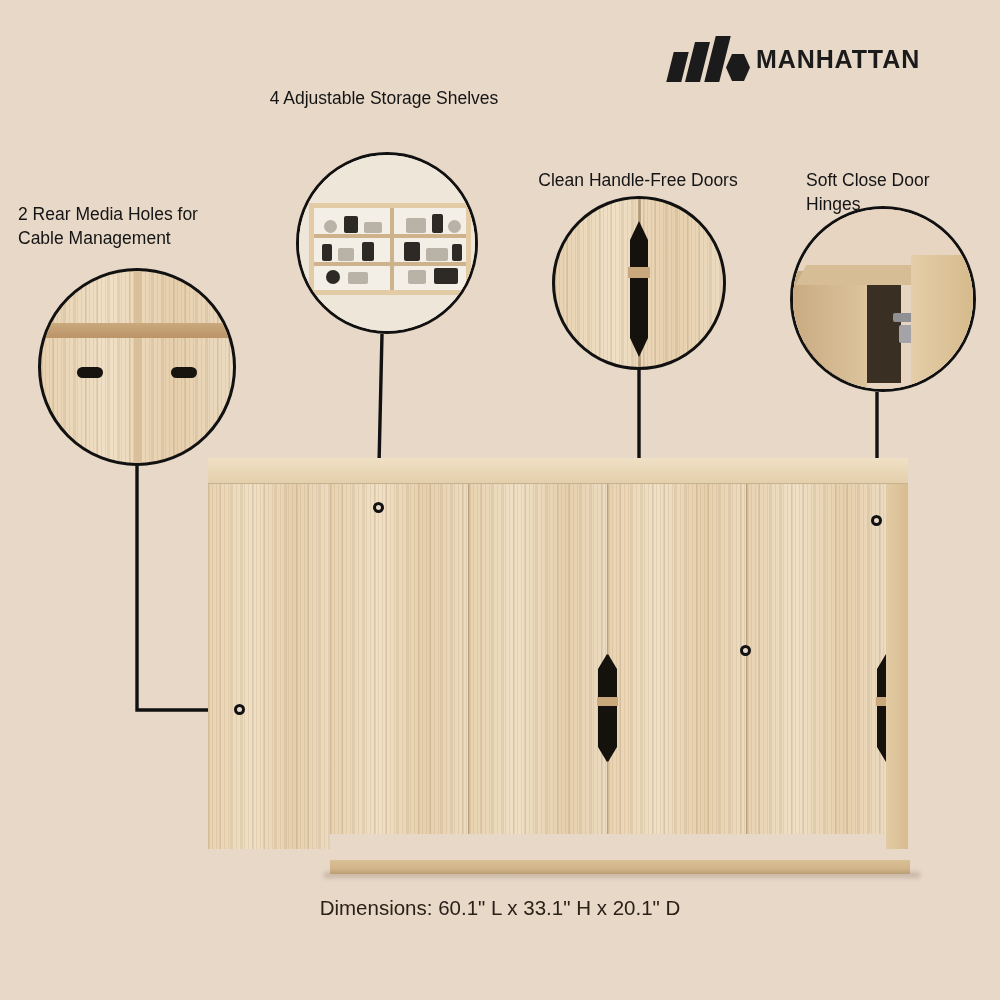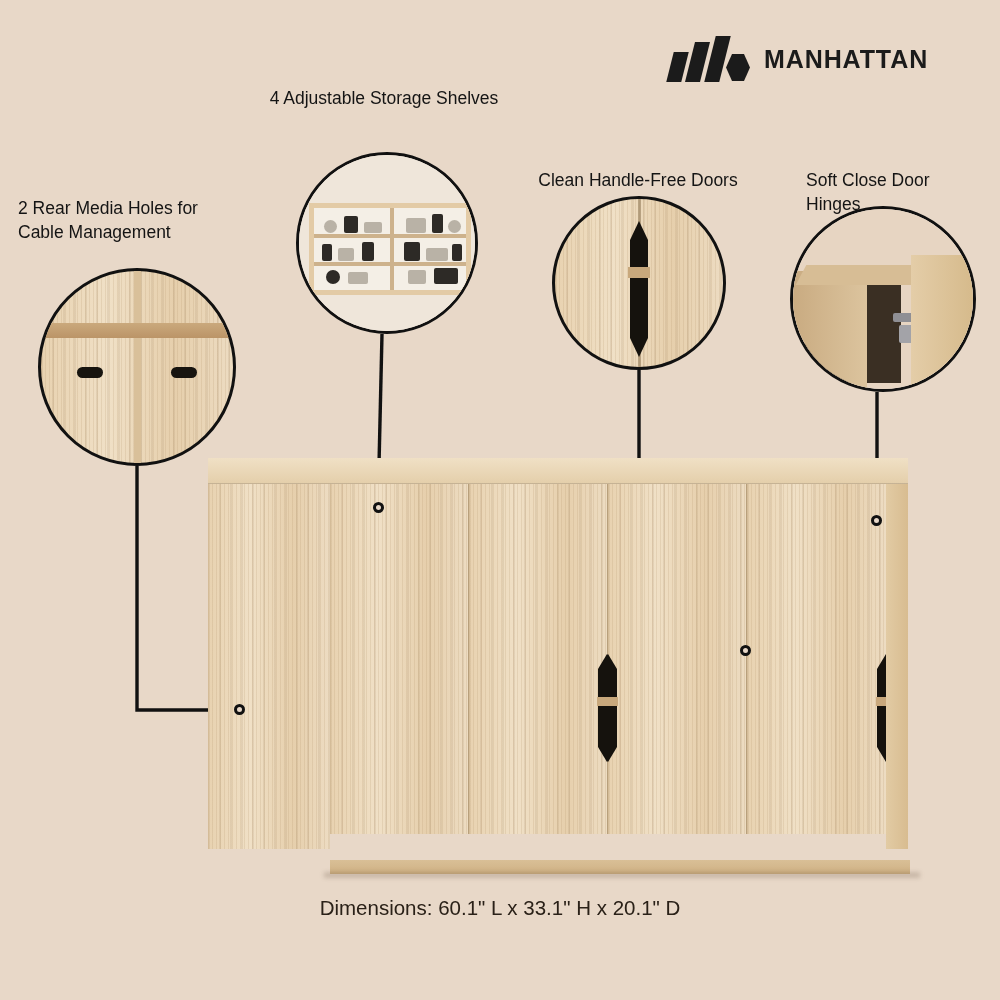--- a/index.html
+++ b/index.html
@@ -9,21 +9,21 @@
     font-family: "Liberation Sans", sans-serif;
     background: #e8d8c8;
     position: relative;
     overflow: hidden;
   }
   #stage { position: absolute; inset: 0; }
 
   
   .logo {
     position: absolute; left: 668px; top: 36px;
-    display: flex; align-items: center; gap: 14px;
+    display: flex; align-items: center; gap: 6px;
   }
   .logo-mark { position: relative; width: 82px; height: 46px; }
   .logo-mark .bar {
     position: absolute; bottom: 0; width: 15px; background: #1b1b1b;
     transform: skewX(-14deg);
   }
   .logo-mark .b1 { left: 2px;  height: 30px; }
   .logo-mark .b2 { left: 22px; height: 40px; }
   .logo-mark .b3 { left: 42px; height: 46px; }
   .logo-mark .hex {
@@ -35,21 +35,21 @@
     font-weight: bold; font-size: 25px; line-height: 27px;
     letter-spacing: 0.9px; color: #1b1b1b;
   }
 
   
   .label {
     position: absolute;
     font-weight: normal; color: #141414;
     font-size: 17.5px; line-height: 24px;
   }
-  #label-media   { left: 18px;  top: 196px;  width: 230px; }
+  #label-media   { left: 18px;  top: 202px;  width: 230px; }
   #label-shelves { left: 268px; top: 86px;   width: 232px; text-align: center; }
   #label-doors   { left: 508px; top: 168px;  width: 260px; text-align: center; }
   #label-hinges  { left: 806px; top: 168px;  width: 176px; }
 
   
   #leaders { position: absolute; inset: 0; }
 
   
   .bubble {
     position: absolute; border-radius: 50%;

